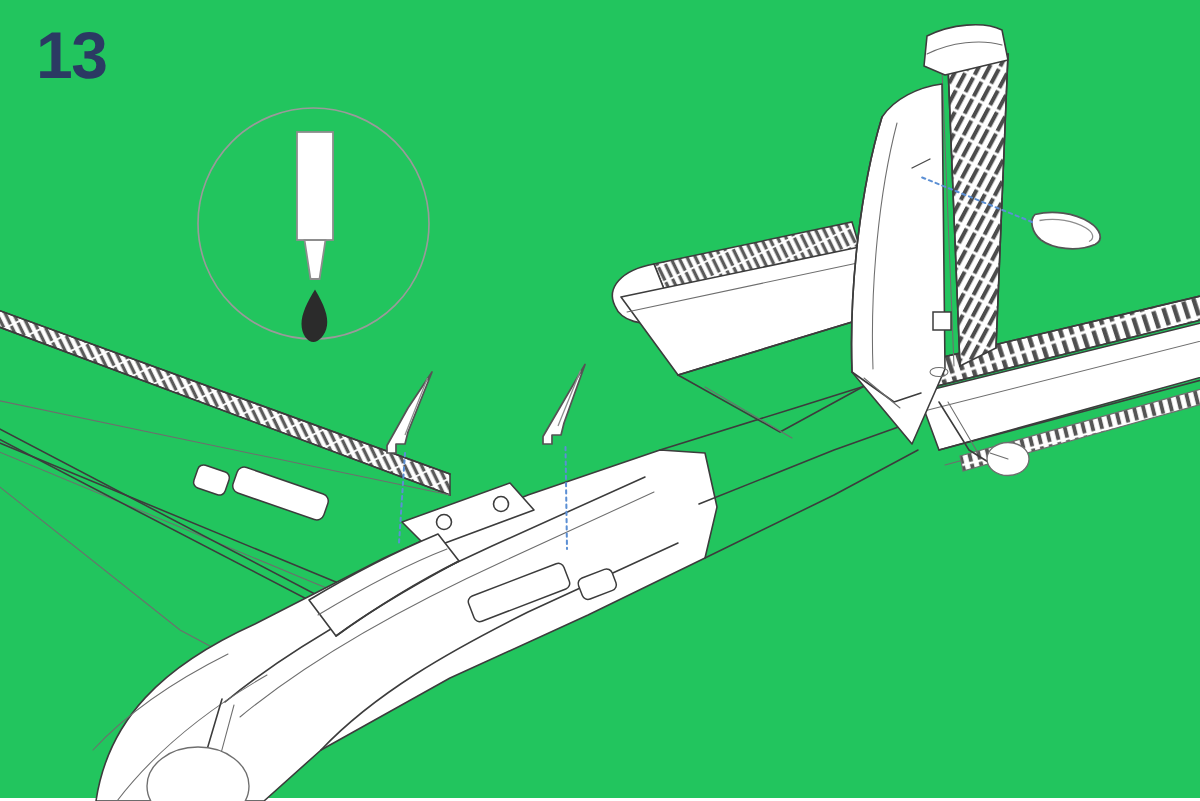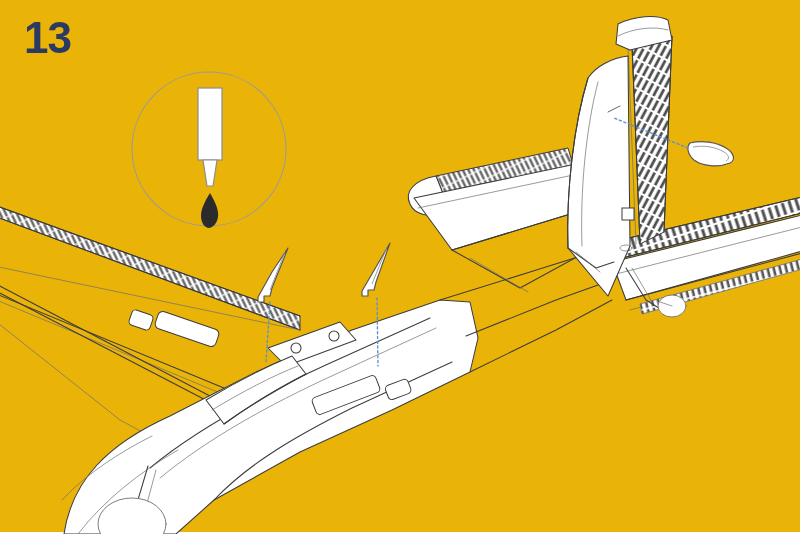--- a/index.html
+++ b/index.html
@@ -1,18 +1,18 @@
 <!DOCTYPE html>
 <html><head>
 <meta charset="utf-8">
 <style>
   html,body{margin:0;padding:0;background:#ffffff;}
   body{width:800px;height:534px;overflow:hidden;
        font-family:"Liberation Sans",sans-serif;}
-  #stage{position:relative;width:800px;height:532px;background:#eab308;}
+  #stage{position:relative;width:800px;height:532px;background:#22c55e;}
   #art{position:absolute;left:0;top:0;width:800px;height:534px;}
   #step-number{
     position:absolute;left:24px;top:16px;
     font-family:"Liberation Sans",sans-serif;
     font-size:44px;font-weight:bold;color:#2b3a63;
     letter-spacing:-1px;line-height:1;
   }
 </style>
 </head>
 <body>

